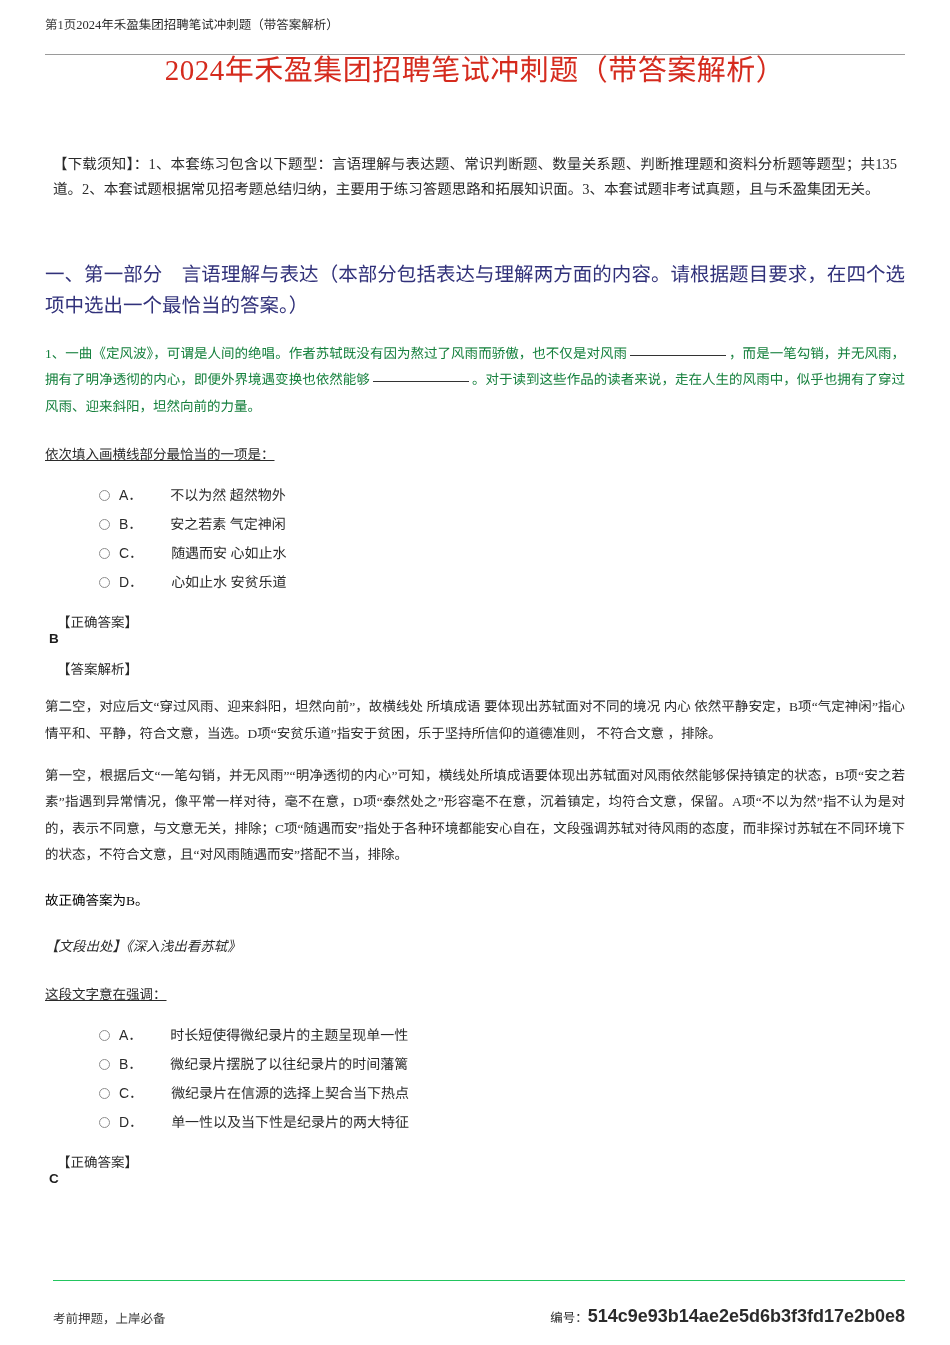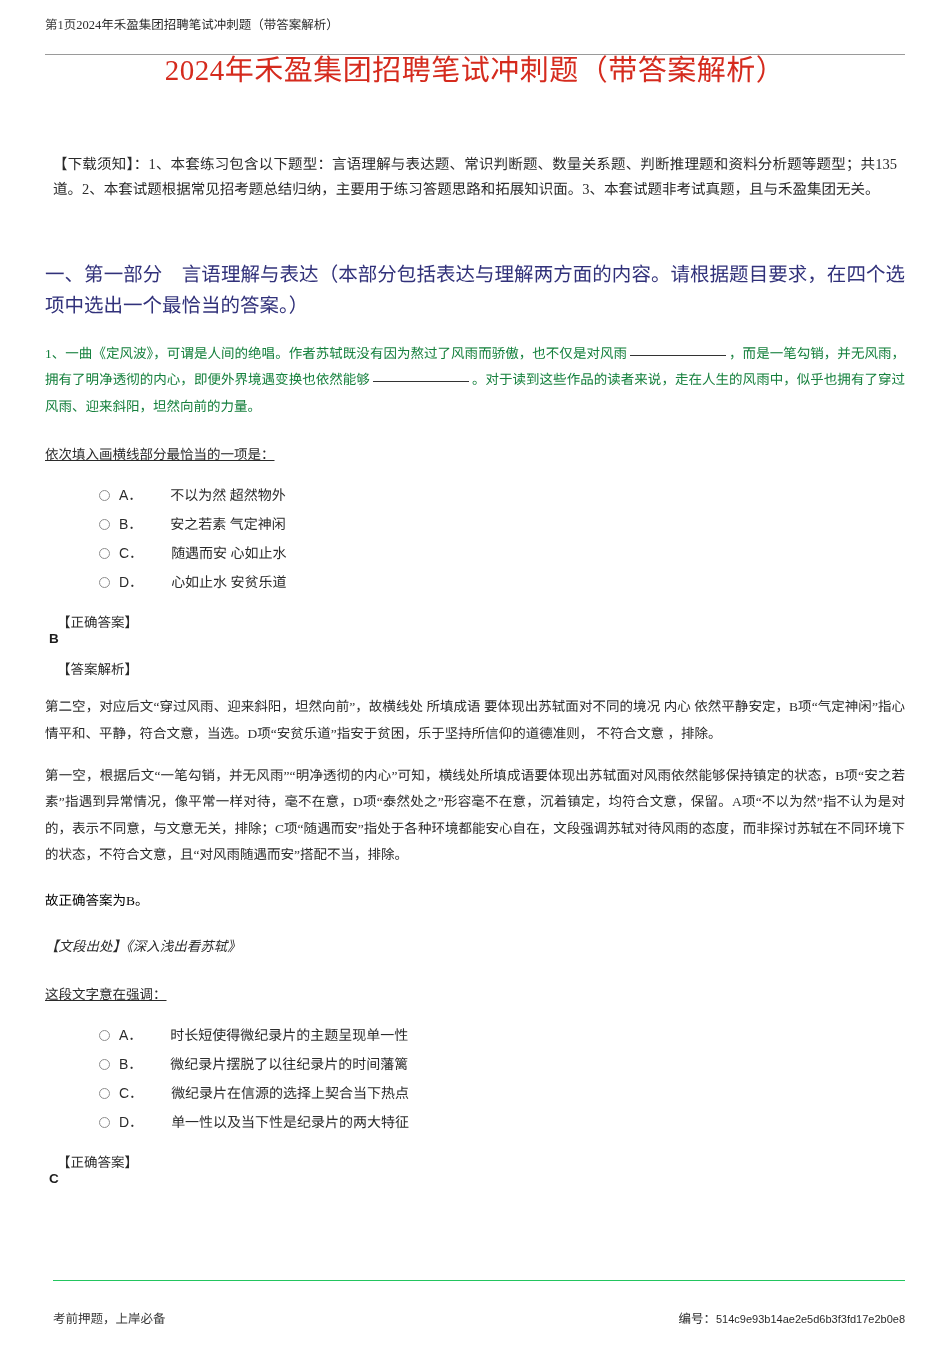--- a/index.html
+++ b/index.html
@@ -200,22 +200,22 @@
     color: #3a3a3a;
     white-space: nowrap;
   }
   .page-footer .ftr-right {
     font-size: 12.5px;
     color: #2b2b2b;
     white-space: nowrap;
   }
   .ftr-code {
     font-family: "Liberation Sans", "DejaVu Sans", sans-serif;
-    font-weight: normal;
-    font-size: 11px;
+    font-weight: bold;
+    font-size: 18px;
     text-align: right;
   }
 </style>
 </head>
 <body>
 
 <div class="page">
 
   <div class="page-header">
     <span class="hdr-left">第1页</span>

